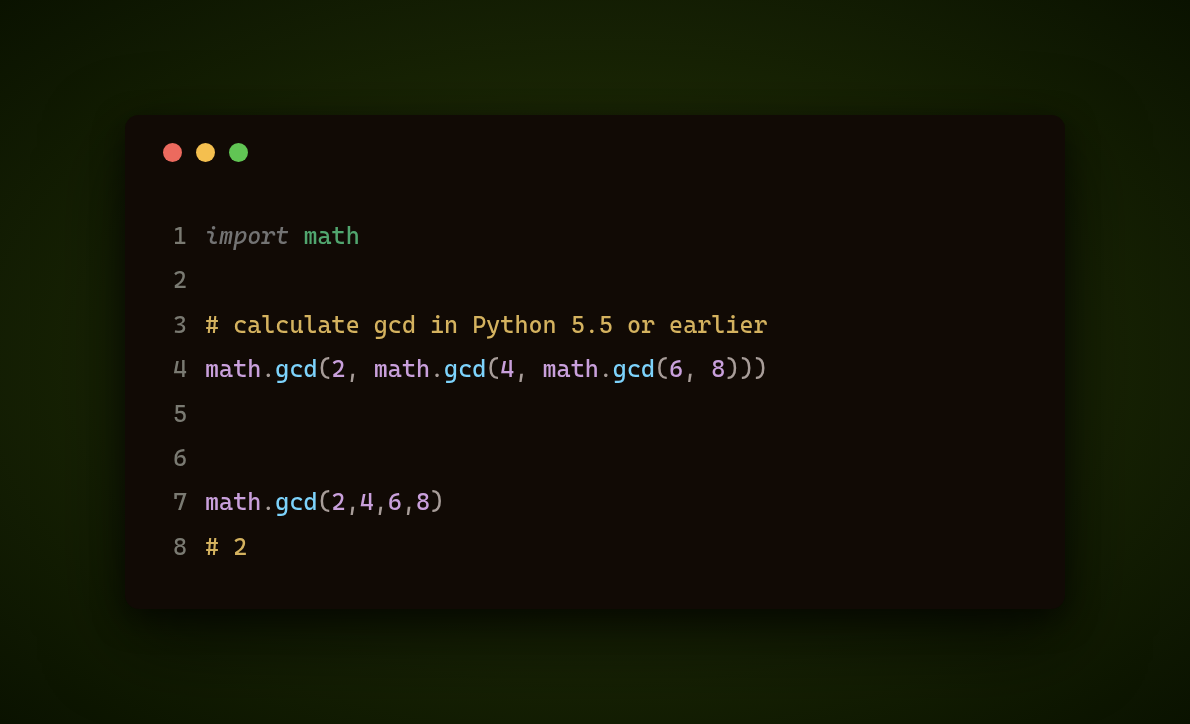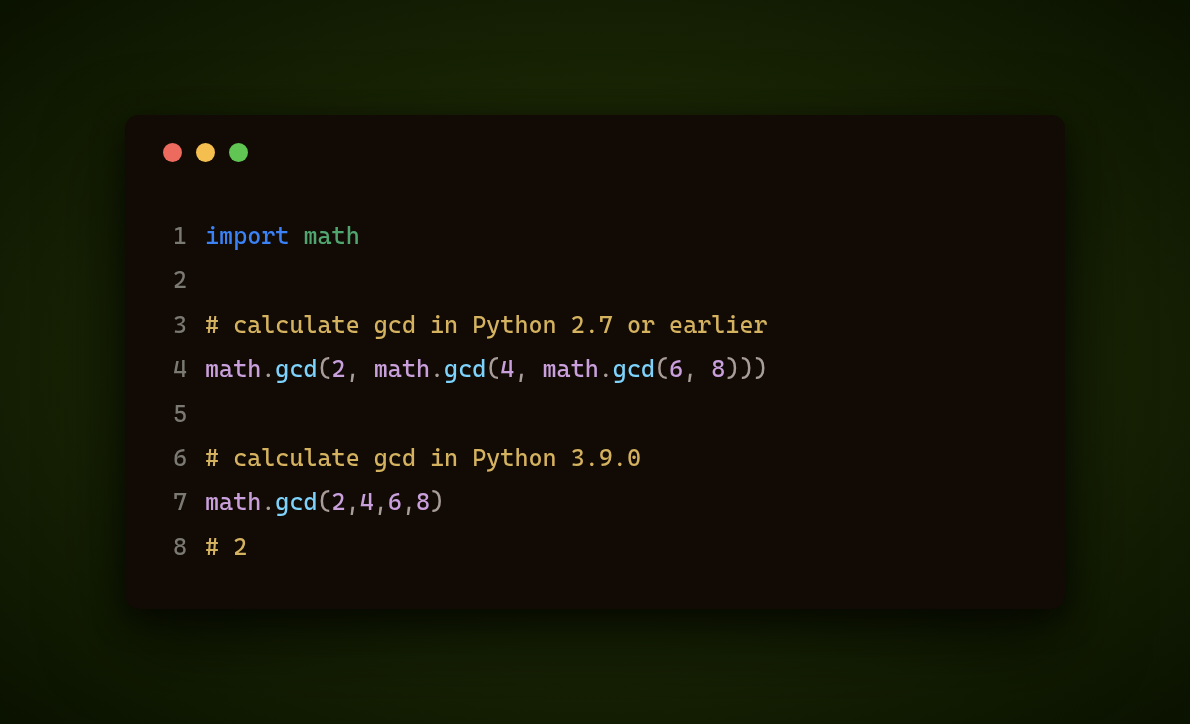--- a/index.html
+++ b/index.html
@@ -46,41 +46,41 @@
       white-space: pre;
     }
     .line-number {
       color: #7a7a72;
       text-align: right;
       width: 30px;
       margin-right: 18px;
       user-select: none;
       flex-shrink: 0;
     }
-    .tok-keyword { color: #3b82f6; }
+    .tok-keyword { color: #737373; font-style: italic; }
     .tok-module { color: #51a66f; }
     .tok-comment { color: #d4b25f; }
     .tok-ident { color: #c9a0dc; }
     .tok-func { color: #7dd3fc; }
     .tok-punct { color: #a89d99; }
     .tok-number { color: #c9a0dc; }
     .tok-dot { color: #a89d99; }
   </style>
 </head>
 <body>
 
 <div class="editor-window">
   <div class="window-controls">
     <div class="control-dot dot-close"></div>
     <div class="control-dot dot-minimize"></div>
     <div class="control-dot dot-maximize"></div>
   </div>
   <div class="code-area" id="code-area">
       <div class="code-line"><span class="line-number">1</span><span><span class="tok-keyword">import</span><span class="tok-plain"> </span><span class="tok-module">math</span></span></div>
       <div class="code-line"><span class="line-number">2</span><span></span></div>
-      <div class="code-line"><span class="line-number">3</span><span><span class="tok-comment"># calculate gcd in Python 2.7 or earlier</span></span></div>
+      <div class="code-line"><span class="line-number">3</span><span><span class="tok-comment"># calculate gcd in Python 5.5 or earlier</span></span></div>
       <div class="code-line"><span class="line-number">4</span><span><span class="tok-ident">math</span><span class="tok-dot">.</span><span class="tok-func">gcd</span><span class="tok-punct">(</span><span class="tok-number">2</span><span class="tok-punct">, </span><span class="tok-ident">math</span><span class="tok-dot">.</span><span class="tok-func">gcd</span><span class="tok-punct">(</span><span class="tok-number">4</span><span class="tok-punct">, </span><span class="tok-ident">math</span><span class="tok-dot">.</span><span class="tok-func">gcd</span><span class="tok-punct">(</span><span class="tok-number">6</span><span class="tok-punct">, </span><span class="tok-number">8</span><span class="tok-punct">)))</span></span></div>
       <div class="code-line"><span class="line-number">5</span><span></span></div>
-      <div class="code-line"><span class="line-number">6</span><span><span class="tok-comment"># calculate gcd in Python 3.9.0</span></span></div>
+      <div class="code-line"><span class="line-number">6</span></div>
       <div class="code-line"><span class="line-number">7</span><span><span class="tok-ident">math</span><span class="tok-dot">.</span><span class="tok-func">gcd</span><span class="tok-punct">(</span><span class="tok-number">2</span><span class="tok-punct">,</span><span class="tok-number">4</span><span class="tok-punct">,</span><span class="tok-number">6</span><span class="tok-punct">,</span><span class="tok-number">8</span><span class="tok-punct">)</span></span></div>
       <div class="code-line"><span class="line-number">8</span><span><span class="tok-comment"># 2</span></span></div>
     </div>
 </div>
 
 </body></html>

